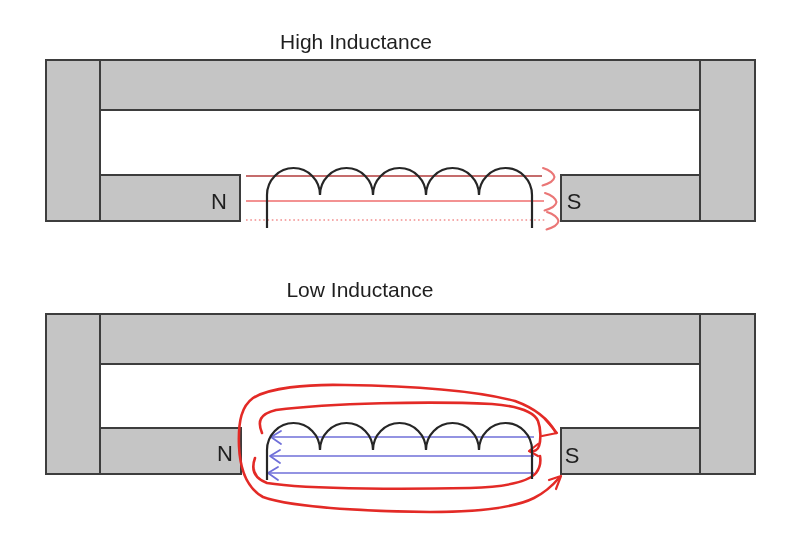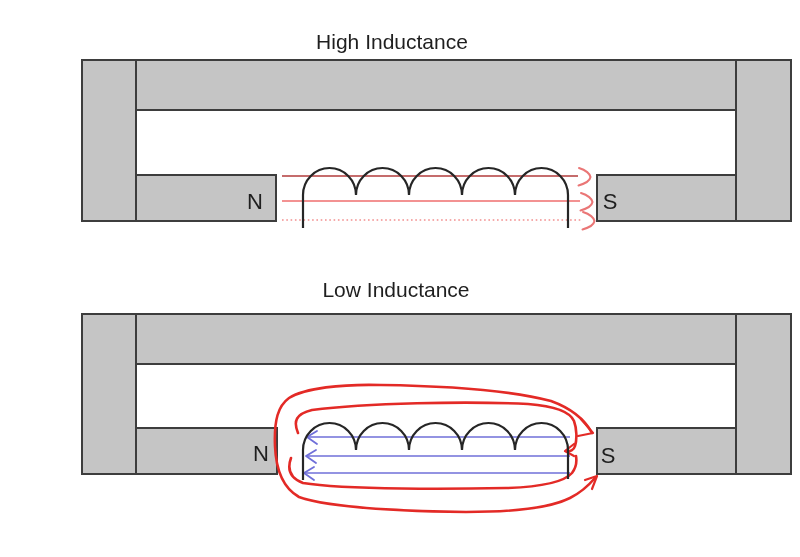--- a/index.html
+++ b/index.html
@@ -2,21 +2,21 @@
 <html style="--page-bg: #ffffff; --core-fill: #c5c5c5; --core-stroke: #3d3d3d; --coil-stroke: #262626; --flux-dark-red: #b23b3b; --flux-light-red: #ef6e6e; --flux-dotted-red: #f28e8e; --flux-arrow-red: #ea7676; --loop-red: #e32a26; --flux-blue: #6f6fd9; --text-color: #1f1f1f;"><head>
 <meta charset="utf-8">
 <style>
   html,body{margin:0;padding:0;}
   body{
     width:800px;height:557px;
     background:var(--page-bg,#ffffff);
     font-family:"Liberation Sans", sans-serif;
     overflow:hidden;
   }
-  .stage{position:relative;width:761px;height:557px;margin-left:36px;}
+  .stage{position:relative;width:761px;height:557px;}
   svg{display:block;}
   .core{fill:var(--core-fill,#c5c5c5);stroke:var(--core-stroke,#3d3d3d);stroke-width:2;}
   .coil{fill:none;stroke:var(--coil-stroke,#262626);stroke-width:2.2;}
   .flux-dark{fill:none;stroke:var(--flux-dark-red,#b23b3b);stroke-width:1.7;}
   .flux-light{fill:none;stroke:var(--flux-light-red,#ef6e6e);stroke-width:1.6;}
   .flux-dot{fill:none;stroke:var(--flux-dotted-red,#f28e8e);stroke-width:1.6;stroke-dasharray:1.6 2.7;}
   .flux-arrow{fill:none;stroke:var(--flux-arrow-red,#ea7676);stroke-width:2;stroke-linecap:round;stroke-linejoin:round;}
   .loop{fill:none;stroke:var(--loop-red,#e32a26);stroke-width:2.6;stroke-linecap:round;stroke-linejoin:round;}
   .loop-arrow{fill:none;stroke:var(--loop-red,#e32a26);stroke-width:2.2;stroke-linecap:round;stroke-linejoin:round;}
   .blue-line{fill:none;stroke:var(--flux-blue,#6f6fd9);stroke-width:1.7;}

